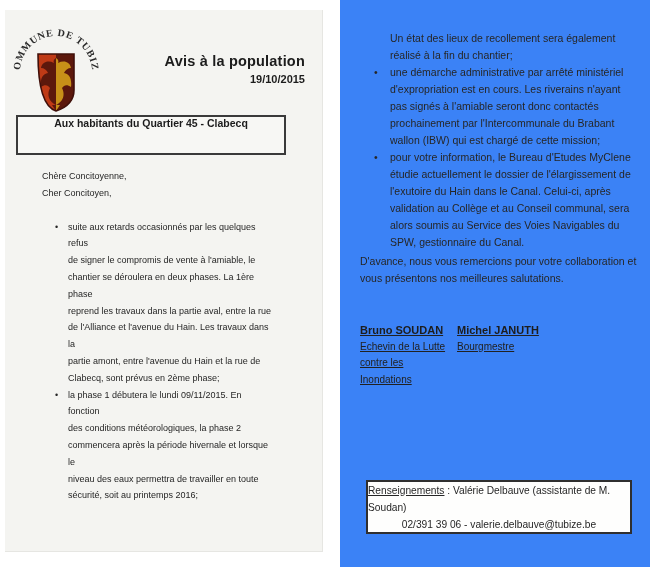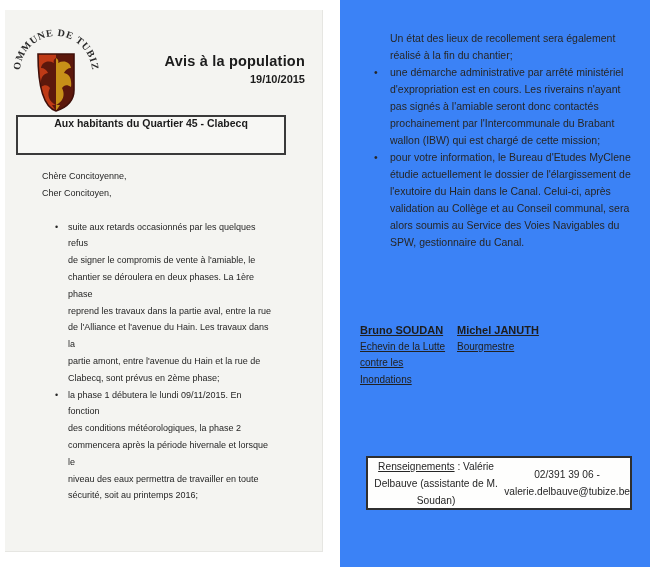--- a/index.html
+++ b/index.html
@@ -39,24 +39,24 @@
   .rp-bullets li{position:relative;}
   .rp-bullets li::before{content:"•";position:absolute;left:-16px;top:0;}
   .closing{position:absolute;left:20px;top:253px;width:288px;font-size:10.5px;line-height:17px;color:#262626;}
   .signatures{position:absolute;left:20px;top:322px;width:288px;display:flex;text-decoration:underline;}
   .sig{font-size:10px;line-height:16.5px;}
   .sig-1{width:97px;}
   .sig-2{width:103px;}
   .sig-3{width:88px;}
   .sig-name{font-weight:bold;font-size:11px;color:#1d1d1d;}
   .contact-box{
-    position:absolute;left:26px;top:456px;width:262px;height:50px;
+    position:absolute;left:26px;top:480px;width:262px;height:50px;
     border:2px solid #2f2f2f;background:#fefefd;
-    display:flex;align-items:center;justify-content:center;
-    font-size:10.2px;line-height:17px;color:#262626;text-align:center;
+    display:flex;flex-direction:column;align-items:center;justify-content:center;
+    font-size:10.2px;line-height:17px;color:#262626;
   }
   .u{text-decoration:underline;}
 </style>
 </head>
 <body>
 
 <div class="canvas">
 
   <div class="page-left">
 
@@ -128,20 +128,22 @@
 wallon (IBW) qui est chargé de cette mission;</span></li>
         <li><span class="lines">pour votre information, le Bureau d'Etudes MyClene
 étudie actuellement le dossier de l'élargissement de
 l'exutoire du Hain dans le Canal. Celui-ci, après
 validation au Collège et au Conseil communal, sera
 alors soumis au Service des Voies Navigables du
 SPW, gestionnaire du Canal.</span></li>
       </ul>
     </div>
 
+    <div class="closing lines">D'avance, nous vous remercions pour votre collaboration et
+vous présentons nos meilleures salutations.</div>
 
     <div class="signatures">
       <div class="sig sig-1">
         <div class="sig-name">Bruno SOUDAN</div>
         <div class="lines">Echevin de la Lutte
 contre les Inondations</div>
       </div>
       <div class="sig sig-3">
         <div class="sig-name">Michel JANUTH</div>
         <div class="lines">Bourgmestre</div>

